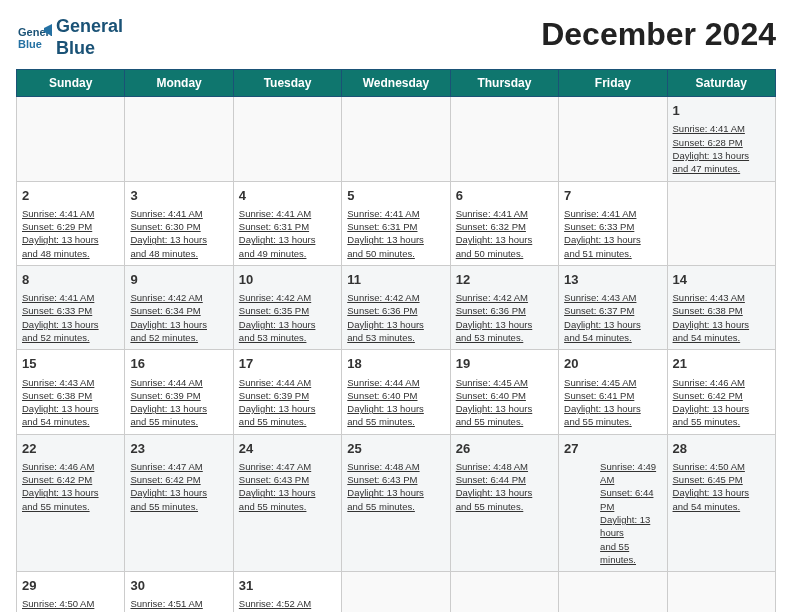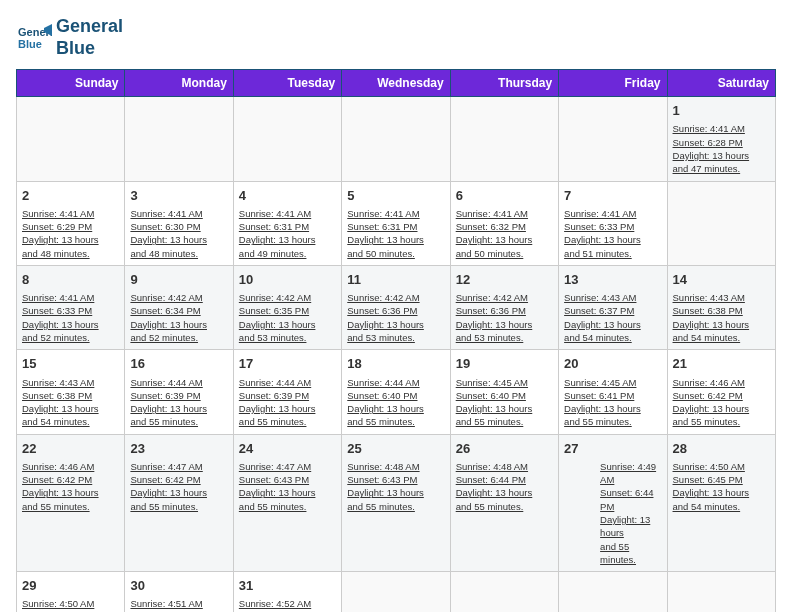--- a/index.html
+++ b/index.html
@@ -42,23 +42,23 @@
     .location-title {
       font-size: 14px;
       color: #444;
     }
     table {
       width: 100%;
       border-collapse: collapse;
       font-size: 10.5px;
     }
     thead tr th {
-      background-color: #6d28d9;
+      background-color: #0f766e;
       color: #fff;
-      text-align: right;
+      text-align: center;
       padding: 6px 6px;
       font-size: 12px;
       font-weight: bold;
       border: 1px solid #1a5276;
     }
     tbody tr td {
       vertical-align: top;
       padding: 5px 5px;
       border: 1px solid #ccc;
       width: 14.28%;
@@ -98,20 +98,21 @@
       <polygon points="28,8 36,4 36,16 28,12" fill="#2471a3"></polygon>
     </svg>
     <div>
       <div class="logo-text">
         <span>General</span><br>
         <span>Blue</span>
       </div>
     </div>
   </div>
   <div class="title-area">
+    <div class="month-title">December 2024</div>
   </div>
 </div>
 
 <table>
   <thead>
     <tr id="header-row">
     <th>Sunday</th>
         <th>Monday</th>
         <th>Tuesday</th>
         <th>Wednesday</th>

